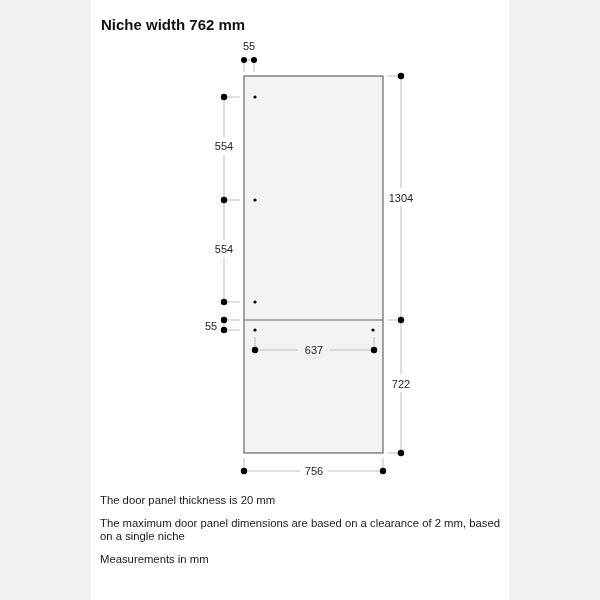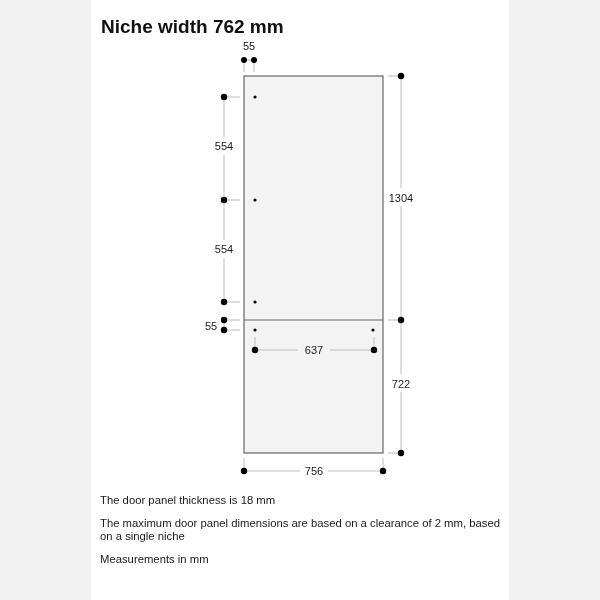--- a/index.html
+++ b/index.html
@@ -1,19 +1,19 @@
 <!DOCTYPE html>
 <html><head>
 <meta charset="utf-8">
 <style>
   html, body { margin:0; padding:0; }
   body { width:600px; height:600px; background:#f2f2f2; position:relative; overflow:hidden;
          font-family:"Liberation Sans", sans-serif; color:#111; }
   .card { position:absolute; left:91px; top:0; width:418px; height:600px; background:#ffffff; }
-  .title { position:absolute; left:101px; top:16px; font-size:19px; font-weight:bold; color:#111; }
+  .title { position:absolute; left:101px; top:16px; font-size:15px; font-weight:bold; color:#111; }
   svg.drawing { position:absolute; left:0; top:0; }
   .dimtxt { font-family:"Liberation Sans", sans-serif; font-size:11px; fill:#222; }
   .notes { position:absolute; left:100px; top:494px; width:400px; font-size:11.3px; line-height:13px; color:#1a1a1a; }
   .notes p { margin:0 0 10px 0; }
 </style>
 </head>
 <body>
 
 <div class="card"></div>
 
@@ -91,16 +91,16 @@
     <line x1="383" y1="458" x2="383" y2="471" stroke="#bdbdbd" stroke-width="1"></line>
     <line x1="244" y1="471" x2="300" y2="471" stroke="#bdbdbd" stroke-width="1"></line>
     <line x1="328" y1="471" x2="383" y2="471" stroke="#bdbdbd" stroke-width="1"></line>
     <circle cx="244" cy="471" r="3.2" fill="#000"></circle>
     <circle cx="383" cy="471" r="3.2" fill="#000"></circle>
     <text class="dimtxt" x="314" y="475" text-anchor="middle">756</text>
   </g>
 </svg>
 
 <div class="notes">
-  <p>The door panel thickness is 18 mm</p>
+  <p>The door panel thickness is 20 mm</p>
   <p>The maximum door panel dimensions are based on a clearance of 2 mm, based on a single niche</p>
   <p>Measurements in mm</p>
 </div>
 
 </body></html>

